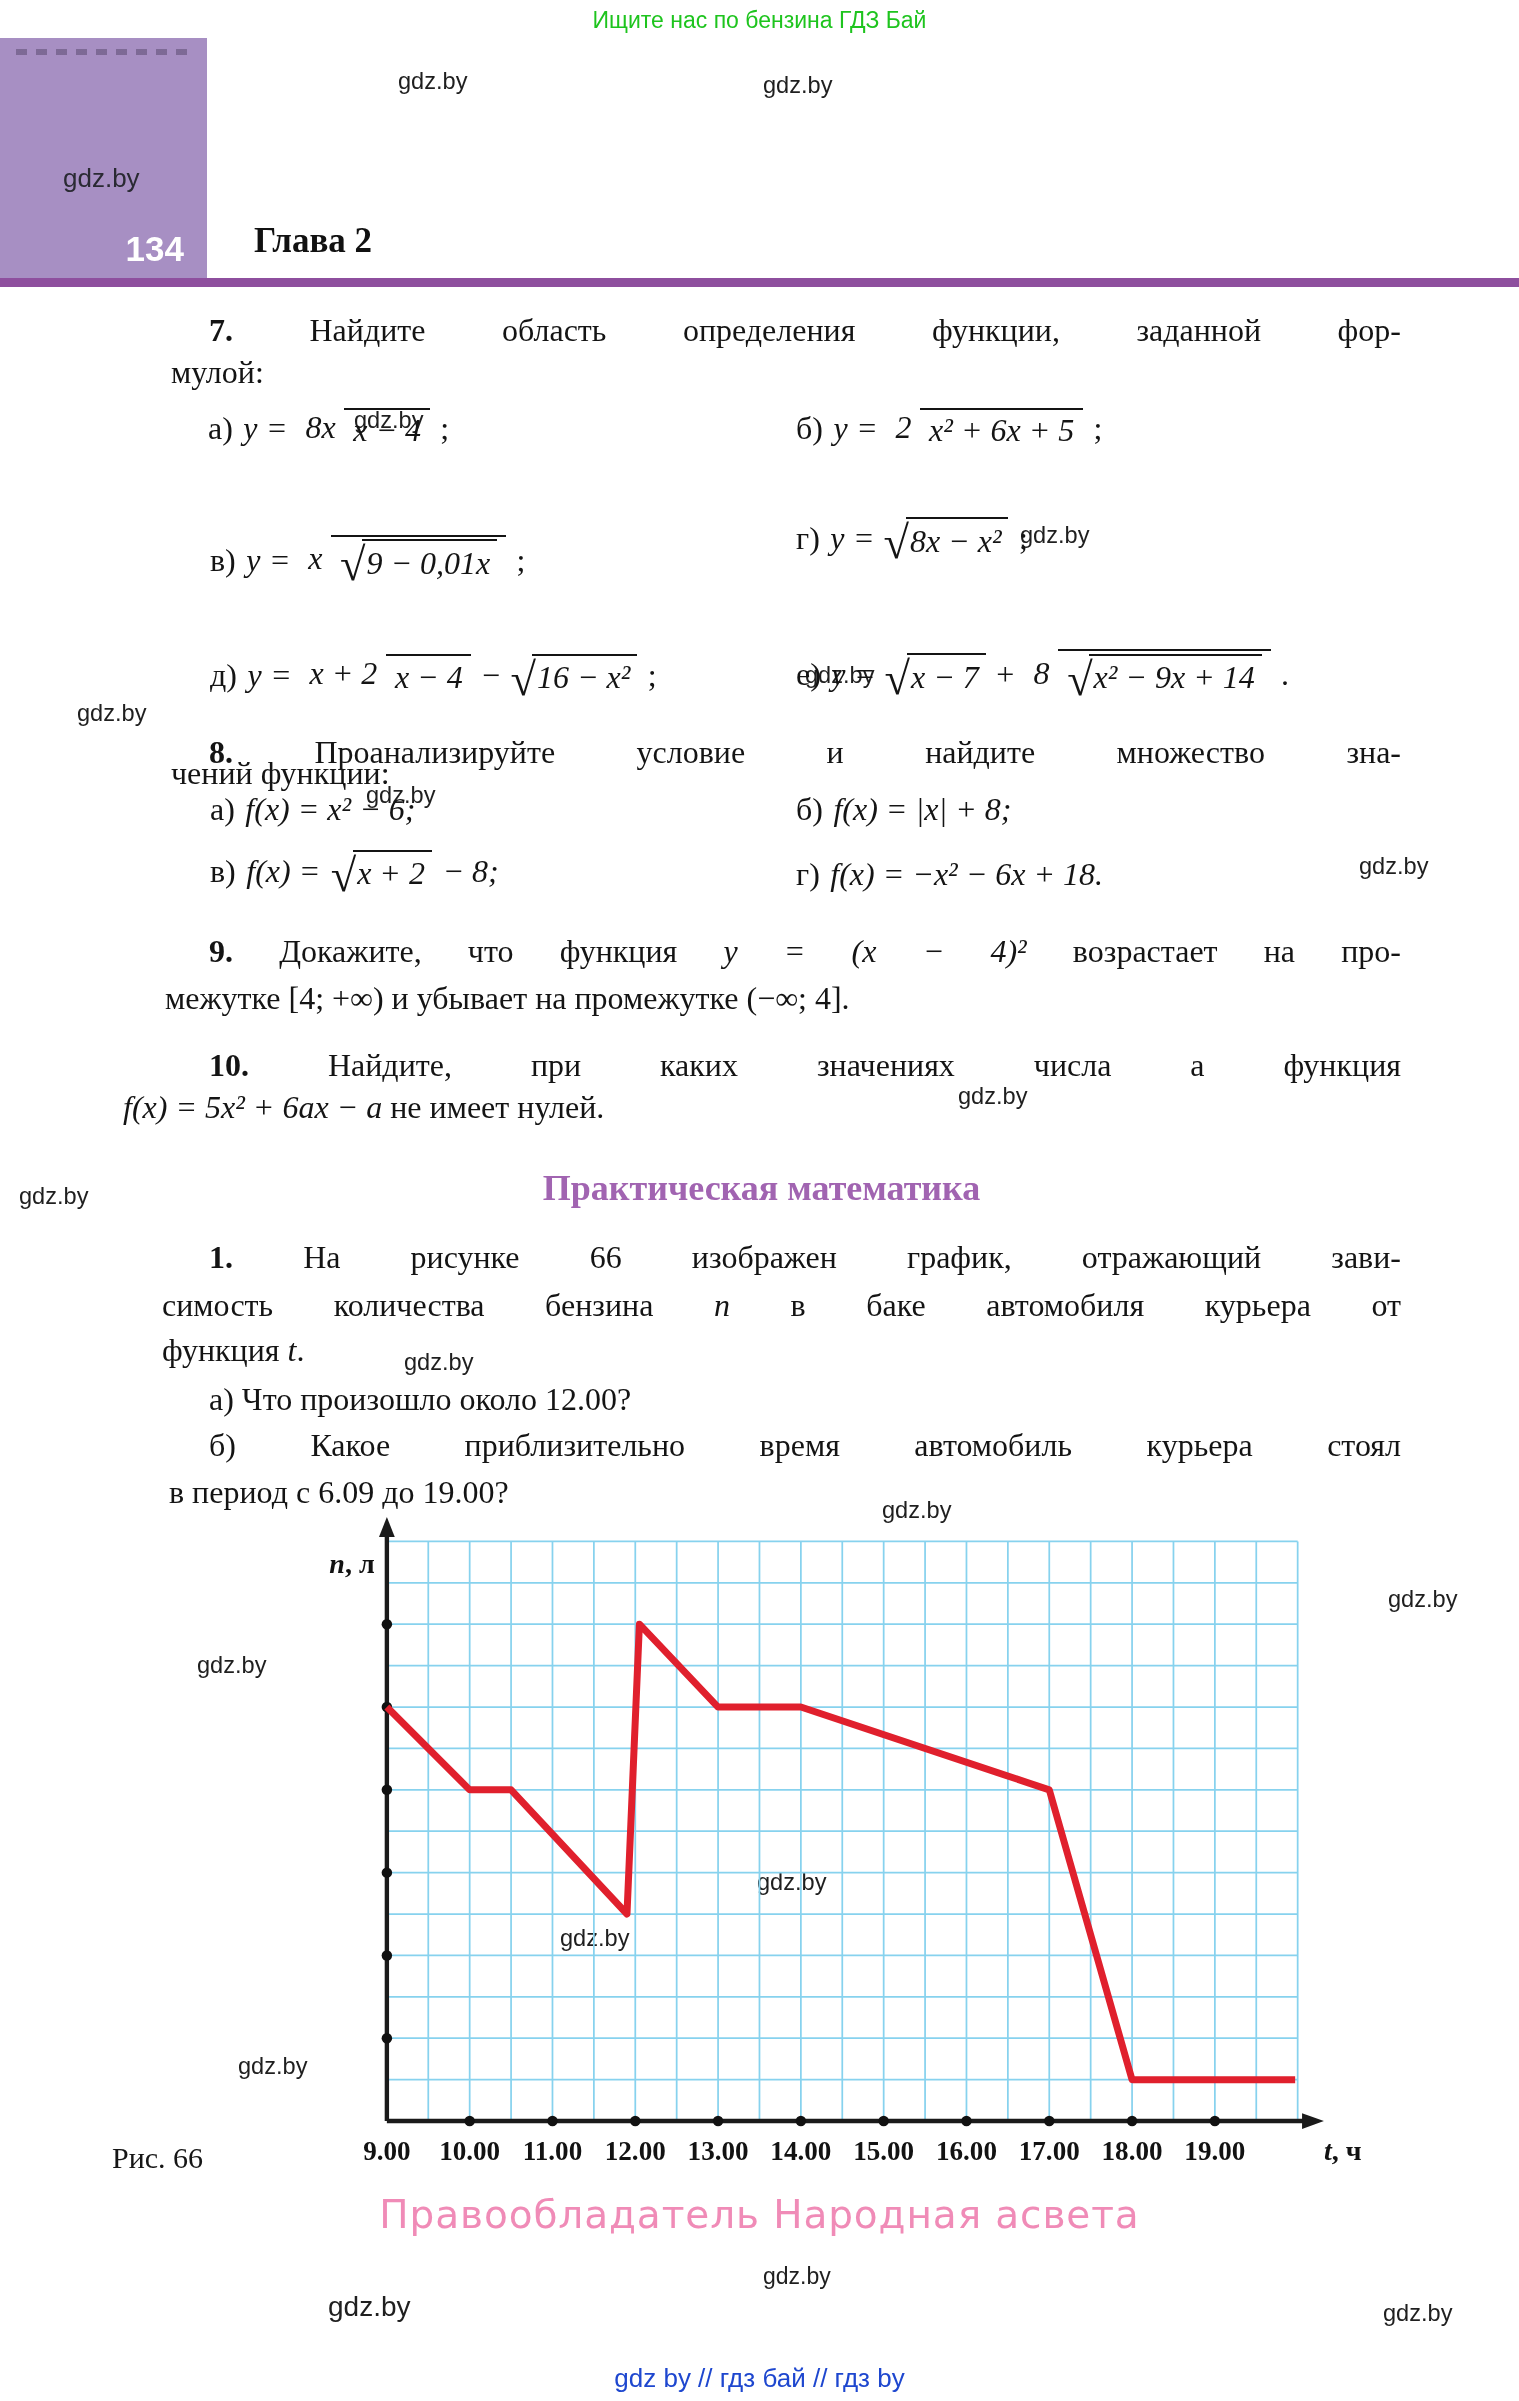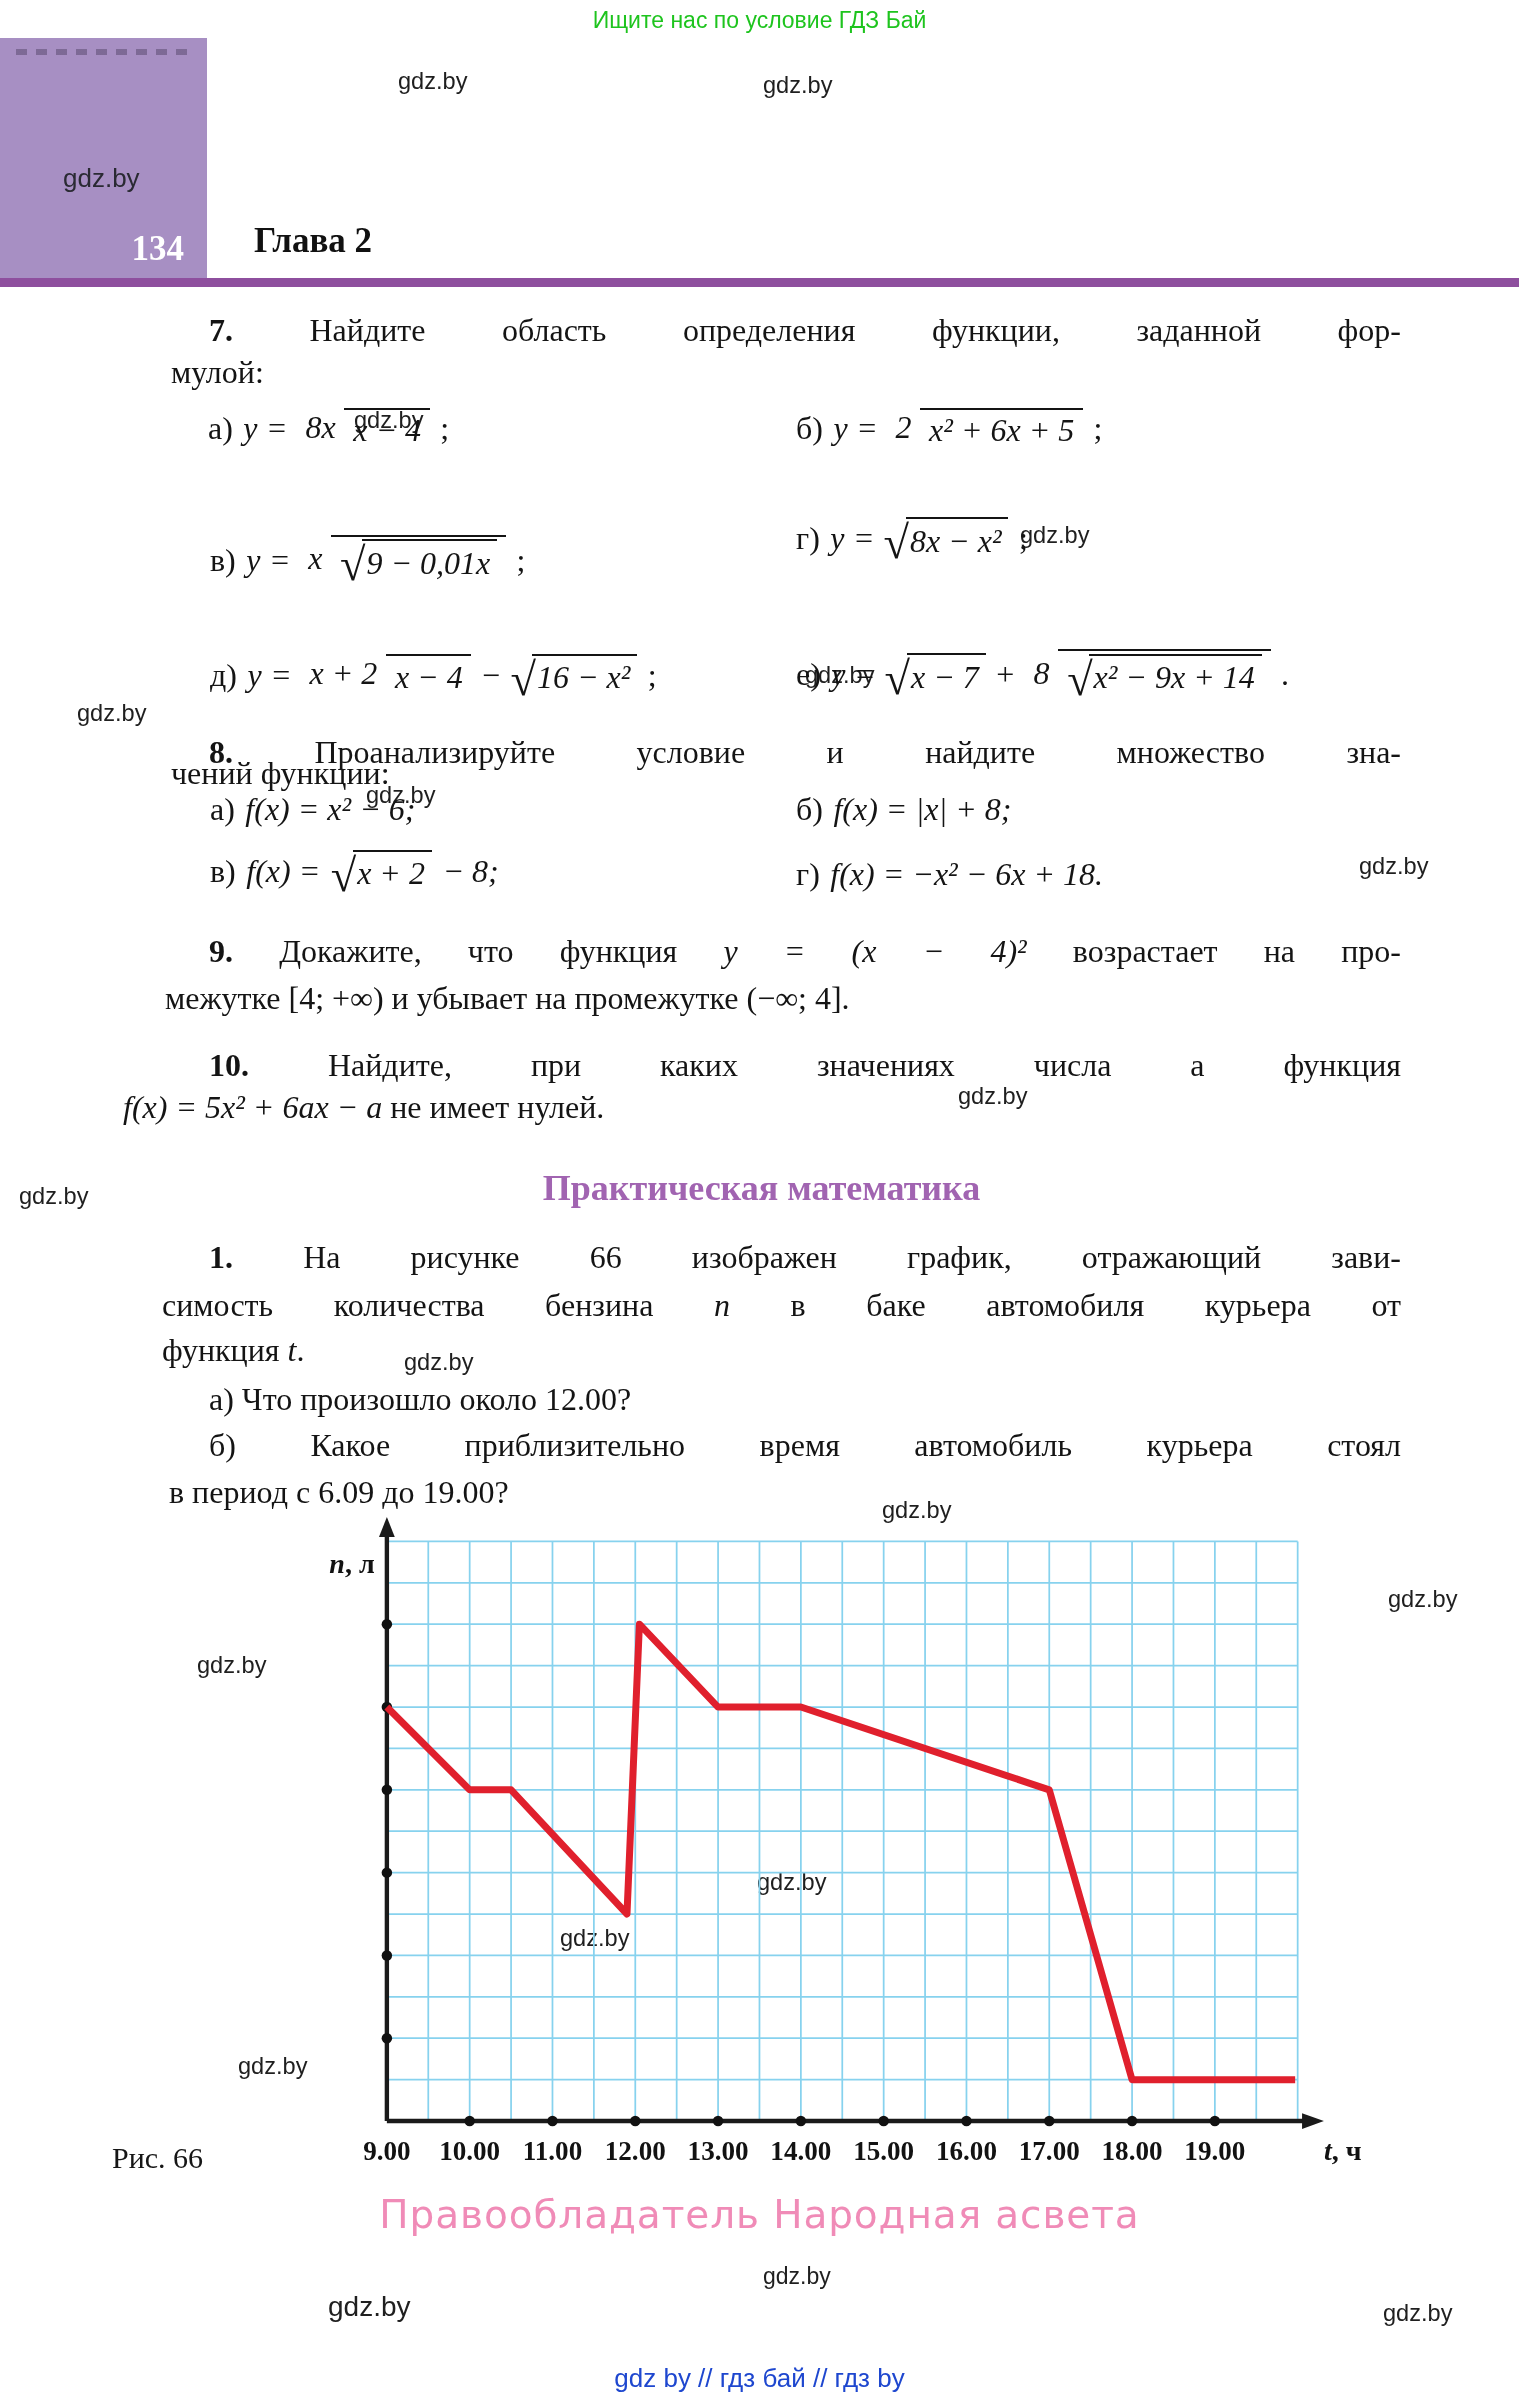--- a/index.html
+++ b/index.html
@@ -17,21 +17,21 @@
   }
   .sidebar{
     position:absolute;left:0;top:38px;width:207px;height:242px;background:#a78fc3;
   }
   .sidebar-dashes{
     position:absolute;left:15.8px;top:10.5px;width:175px;height:6.1px;opacity:.45;
     background:repeating-linear-gradient(90deg,#4a3c5e 0 11.4px,transparent 11.4px 20px);
   }
   .page-num{
     position:absolute;right:23px;top:191px;color:#ffffff;
-    font-family:Liberation Serif, serif;font-weight:700;font-size:35px;text-align:center;
+    font-family:Liberation Sans, sans-serif;font-weight:700;font-size:35px;text-align:center;
   }
   .chapter{
     position:absolute;left:254px;top:221px;font-weight:700;font-size:35px;color:#111;
   }
   .rule{
     position:absolute;left:0;top:278px;width:1519px;height:8.8px;background:#8e4f9e;
   }
   .tl{
     position:absolute;left:123px;width:1278px;font-size:32px;line-height:1.25;
     box-sizing:border-box;
@@ -65,21 +65,21 @@
   }
   .links{
     position:absolute;left:0;top:2363px;width:1519px;text-align:center;
     font-family:"Liberation Sans",sans-serif;font-size:26px;color:#1e47cf;
   }
   svg text{font-family:"Liberation Serif",serif}
 </style>
 </head>
 <body>
 
-<div class="banner">Ищите нас по условие ГДЗ Бай</div>
+<div class="banner">Ищите нас по бензина ГДЗ Бай</div>
 
 <div class="sidebar">
   <div class="sidebar-dashes"></div>
   <span class="wm" style="left:63px;top:125px;font-size:26px;color:#2a2a33">gdz.by</span>
   <span class="page-num">134</span>
 </div>
 <div class="chapter">Глава 2</div>
 <div class="rule"></div>
 
 <span class="wm" style="left:398px;top:68px">gdz.by</span>

